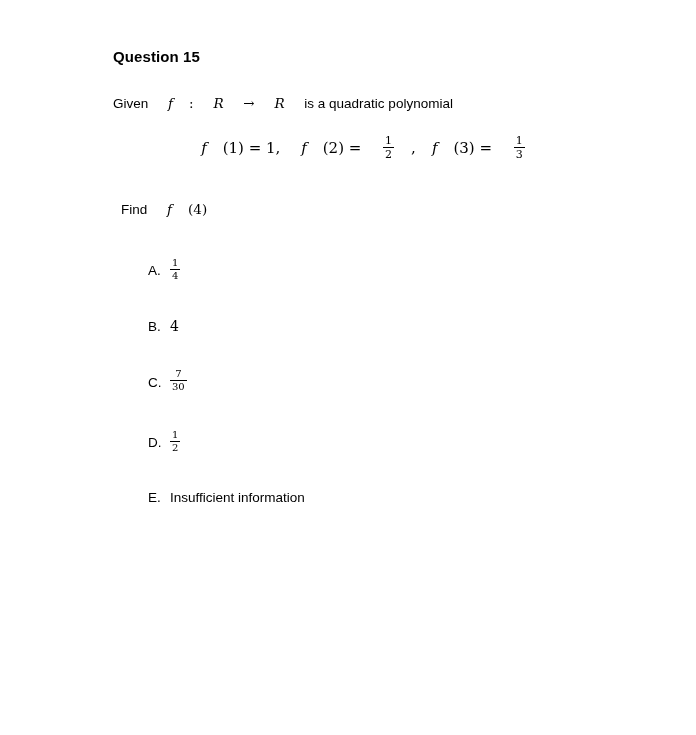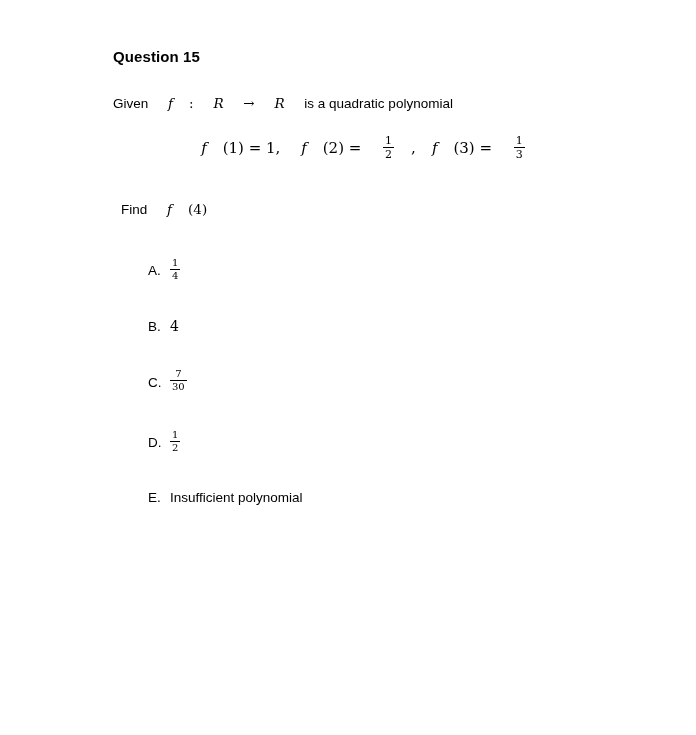--- a/index.html
+++ b/index.html
@@ -137,18 +137,18 @@
     <li class="option">
       <span class="opt-label">D.</span>
       <span class="frac">
           <span class="num">1</span>
           <span class="den">2</span>
         </span>
     </li>
 
     <li class="option">
       <span class="opt-label">E.</span>
-      <span class="opt-val-text">Insufficient polynomial</span>
+      <span class="opt-val-text">Insufficient information</span>
     </li>
 
   </ul>
 
 </div>
 
 </body></html>

